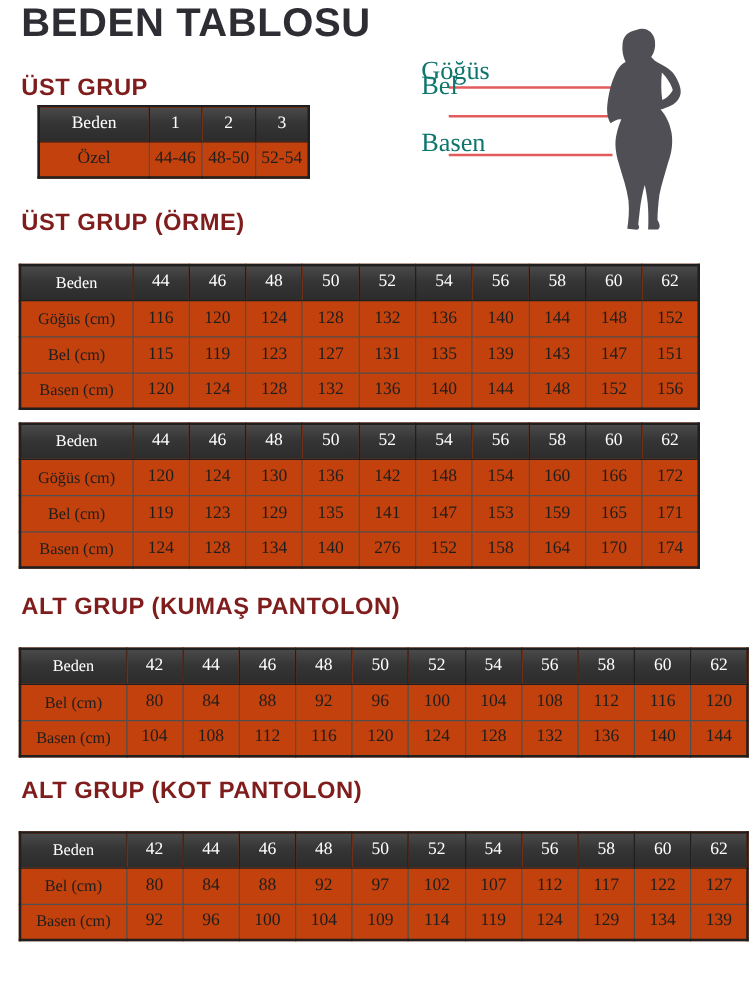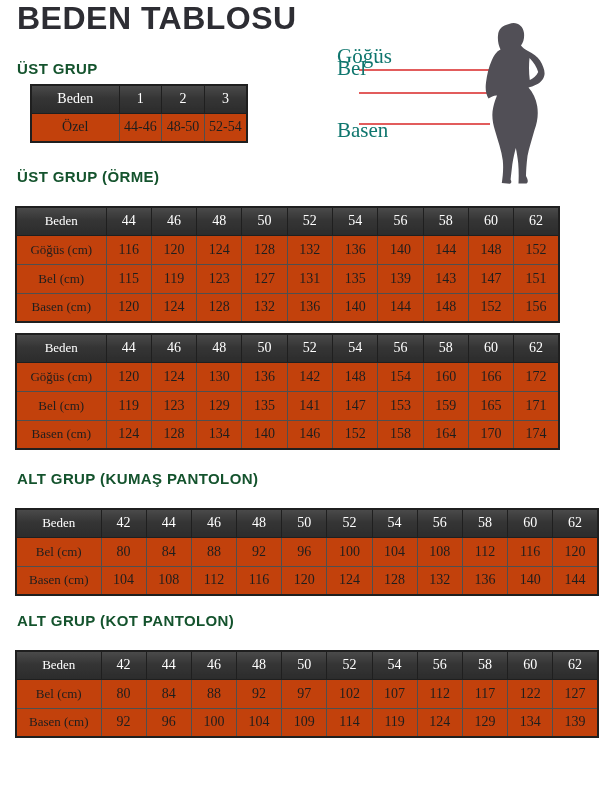--- a/index.html
+++ b/index.html
@@ -9,21 +9,21 @@
     font-family:"Liberation Sans", sans-serif;
   }
   .header-area { position:relative; height:160px; }
   h1.page-title {
     position:absolute; left:17px; top:0;
     font-family:"Liberation Sans", sans-serif;
     font-size:32px; font-weight:bold; letter-spacing:0.5px; color:#2d2d33;
   }
   .sec-heading {
     font-family:"Liberation Sans", sans-serif;
-    font-size:15px; font-weight:bold; letter-spacing:0.4px; color:#14532d;
+    font-size:19px; font-weight:bold; letter-spacing:0.4px; color:#7f1d1d;
     margin:0 0 21px 17px;
   }
   .hs0 { position:absolute; left:17px; top:60px; margin:0; }
 
   
   table.size-table {
     border-collapse:collapse; table-layout:fixed;
     margin-left:15px;
     font-family:"Liberation Serif","DejaVu Serif",serif;
     border:2px solid #1f1f1f;
@@ -53,21 +53,21 @@
 
   
   .measure-diagram { position:absolute; left:0; top:0; width:600px; height:200px; pointer-events:none; }
   .m-label {
     position:absolute; left:337px;
     font-family:"Liberation Serif","DejaVu Serif",serif;
     font-size:21px; color:#0f766e;
   }
   .m-label.l0 { top:44px; }
   .m-label.l1 { top:56px; }
-  .m-label.l2 { top:102px;margin-top:16px; }
+  .m-label.l2 { top:102px; }
   .m-line { position:absolute; left:359px; height:2px; background:#e25c5c; }
   .m-line.w0 { top:69px;  width:146px; }
   .m-line.w1 { top:92px;  width:142px; }
   .m-line.w2 { top:123px; width:131px; }
   .silhouette-svg { position:absolute; left:482px; top:21px; }
 </style>
 </head>
 <body>
 
 <div class="header-area">
@@ -243,21 +243,21 @@
           <td>159</td>
           <td>165</td>
           <td>171</td>
         </tr>
         <tr>
           <td>Basen (cm)</td>
           <td>124</td>
           <td>128</td>
           <td>134</td>
           <td>140</td>
-          <td>146</td>
+          <td>276</td>
           <td>152</td>
           <td>158</td>
           <td>164</td>
           <td>170</td>
           <td>174</td>
         </tr>
       </tbody>
     </table>
 </div>
 

